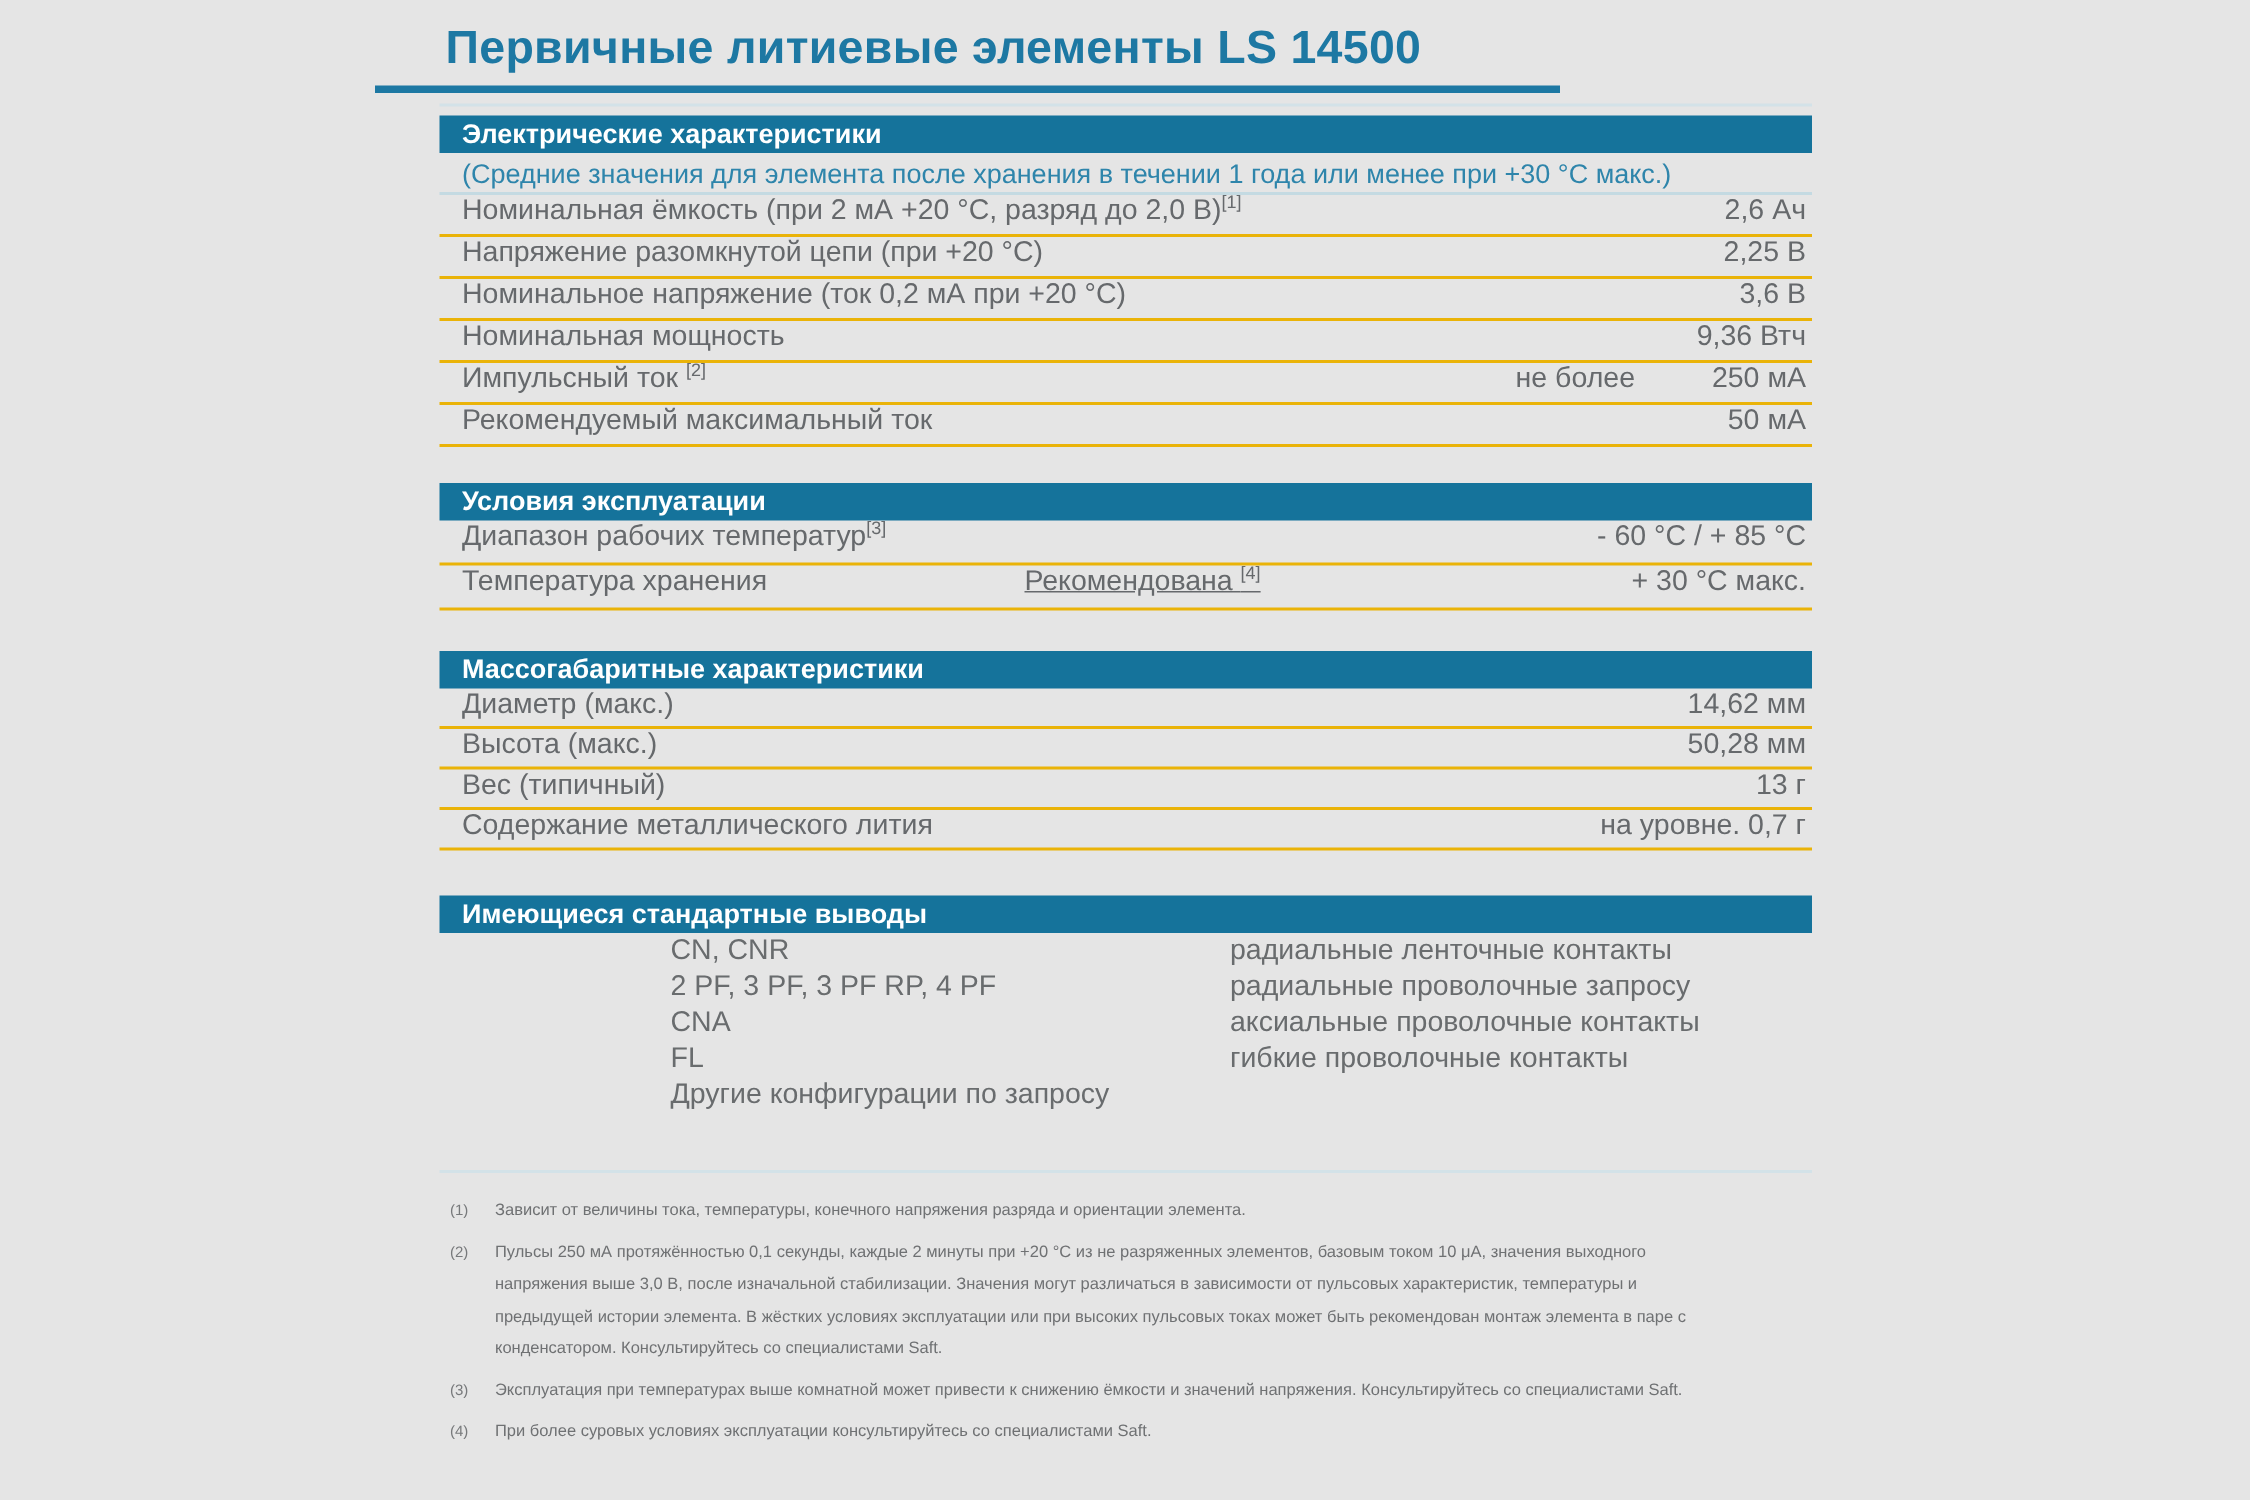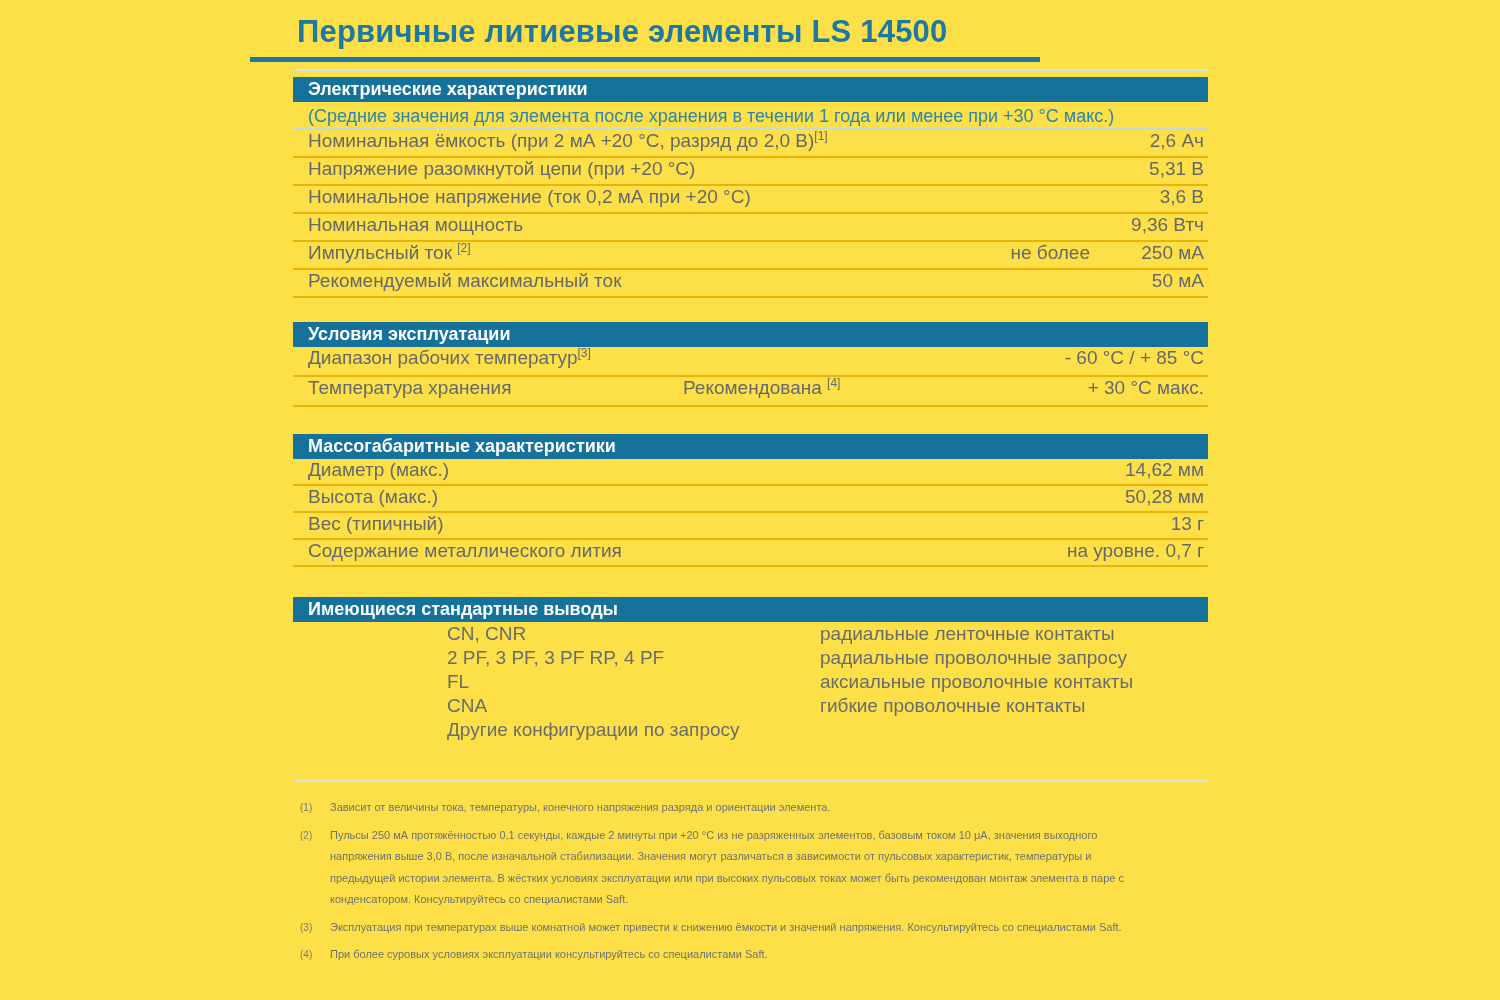--- a/index.html
+++ b/index.html
@@ -2,21 +2,21 @@
 <html lang="ru"><head>
 <meta charset="utf-8">
 <style>
   * { margin:0; padding:0; box-sizing:border-box; }
   html,body { background:#ffffff; }
   body {
     font-family:"Liberation Sans","DejaVu Sans",sans-serif;
     width:1500px; height:1000px; position:relative; overflow:hidden;
     color:#66696c;
   }
-  .page { position:absolute; left:0; top:0; width:1500px; height:1000px; background:#fde047; }
+  .page { position:absolute; left:0; top:0; width:1500px; height:1000px; background:#e5e5e5; }
 
   .title {
     position:absolute; left:297px; top:14px; width:900px;
     font-size:31px; font-weight:bold; color:#1d78a3; letter-spacing:0.2px;
     white-space:nowrap;
   }
   .title-underline {
     position:absolute; left:250px; top:57px; width:790px; height:5px;
     background:#1d78a3;
   }
@@ -45,21 +45,21 @@
     border-bottom:2px solid #eab308; font-size:19px; color:#66696c;
     padding:0 4px 0 15px;
   }
   .sec1 .row { height:28px; }
   .sec2 .row { height:30px; }
   .sec3 .row { height:27px; }
   .row .label { flex:1; white-space:nowrap; }
   .row .value { white-space:nowrap; text-align:right; }
   sup { font-size:12px; vertical-align:super; line-height:0; }
   .note-right { position:absolute; right:118px; white-space:nowrap; }
-  .note-mid   { position:absolute; left:390px;  white-space:nowrap; }
+  .note-mid   { position:absolute; left:390px;  white-space:nowrap;text-decoration:underline; }
 
   .terminals { position:relative; height:142px; }
   .term-codes { position:absolute; left:154px; top:0; font-size:19px; line-height:24px; color:#696c6e; }
   .term-descs { position:absolute; left:527px; top:0; font-size:19px; line-height:24px; color:#696c6e; }
   .sec4-bottomline { height:2px; background:#d3e2e8; margin-top:16px; }
 
   .footnotes { position:absolute; left:300px; top:797px; width:856px; }
   .footnote { display:flex; margin-bottom:6px; }
   .fn-marker { width:30px; flex:0 0 30px; font-size:10px; color:#77797b; padding-top:5px; }
   .fn-text { font-size:11px; line-height:21.5px; color:#6f7173; }
@@ -80,21 +80,21 @@
         <span>Электрические характеристики</span>
       </div>
       <div class="subtitle">(Средние значения для элемента после хранения в течении 1 года или менее при +30 °C макс.)</div>
 
       <div class="row">
         <span class="label"><span>Номинальная ёмкость (при 2 мА +20 °C, разряд до 2,0 В)</span><sup>[1]</sup></span>
         <span class="value">2,6 Ач</span>
       </div>
       <div class="row">
         <span class="label"><span>Напряжение разомкнутой цепи (при +20 °C)</span></span>
-        <span class="value">5,31 В</span>
+        <span class="value">2,25 В</span>
       </div>
       <div class="row">
         <span class="label"><span>Номинальное напряжение (ток 0,2 мА при +20 °C)</span></span>
         <span class="value">3,6 В</span>
       </div>
       <div class="row">
         <span class="label"><span>Номинальная мощность</span></span>
         <span class="value">9,36 Втч</span>
       </div>
       <div class="row">
@@ -146,22 +146,22 @@
     </section>
 
     <section class="sec4">
       <div class="band">
         <span>Имеющиеся стандартные выводы</span>
       </div>
       <div class="terminals">
         <div class="term-codes">
           <div>CN, CNR</div>
           <div>2 PF, 3 PF, 3 PF RP, 4 PF</div>
+          <div>CNA</div>
           <div>FL</div>
-          <div>CNA</div>
           <div>Другие конфигурации по запросу</div>
         </div>
         <div class="term-descs">
           <div>радиальные ленточные контакты</div>
           <div>радиальные проволочные запросу</div>
           <div>аксиальные проволочные контакты</div>
           <div>гибкие проволочные контакты</div>
         </div>
       </div>
       <div class="sec4-bottomline"></div>

